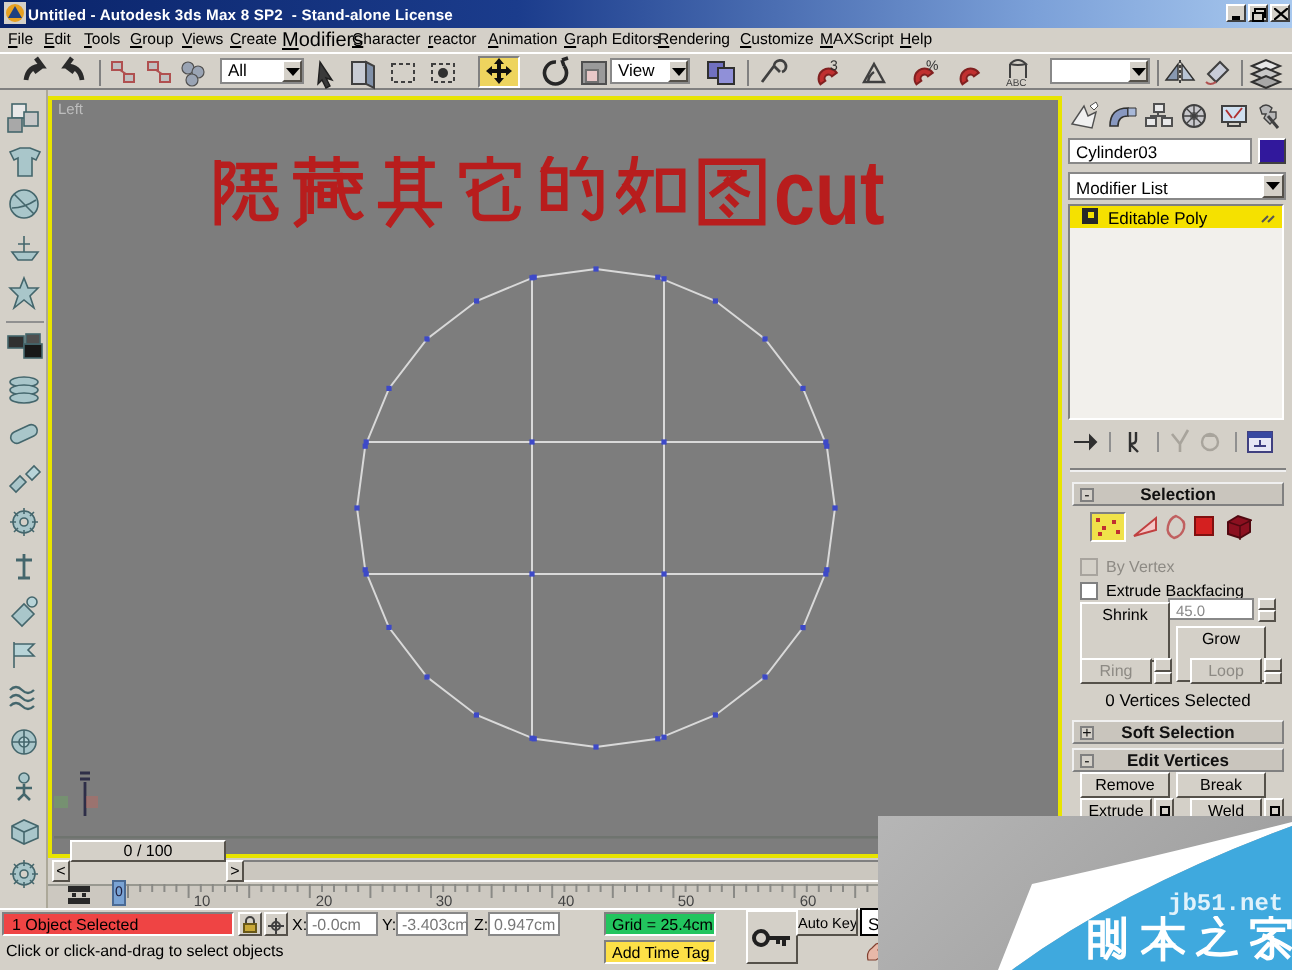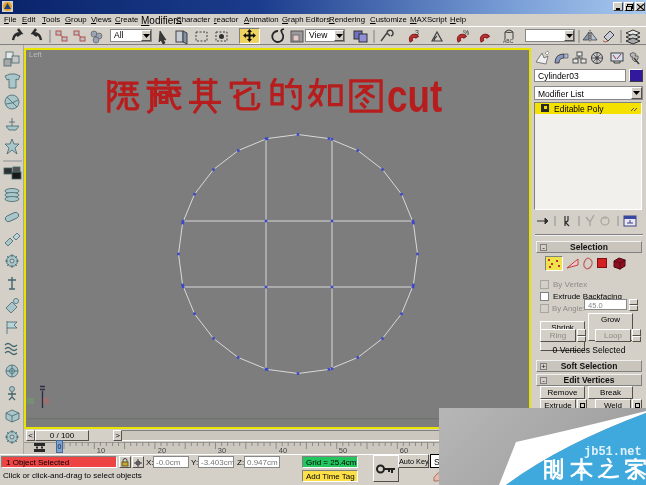--- a/index.html
+++ b/index.html
@@ -12,20 +12,21 @@
 .cbg{width:9px;height:9px;background:#d4d0c8;border:1px solid #a8a49e;display:inline-block}
 .roll{position:absolute;left:536px;width:106px;height:12px;background:#c9c5bd;border:1px solid #808080;border-top-color:#f0f0f0;border-left-color:#f0f0f0;font-size:8.5px;font-weight:bold;text-align:center;color:#111;line-height:11px}
 .rbox{position:absolute;left:3px;top:2px;width:7px;height:7px;border:1px solid #808080;background:#d4d0c8;font-size:8px;line-height:5px;text-align:center;font-weight:normal}
 </style></head><body>
 <div class="abs" style="left:0;top:0;width:646px;height:14px;background:linear-gradient(to right,#0a246a,#1b3c8c 40%,#7ba0d8 80%,#a8c8ee)">
     <svg class="abs" style="left:2px;top:1px" width="11" height="11" viewBox="0 0 11 11">
       <rect x="0" y="0" width="11" height="11" fill="#d4d0c8"></rect>
       <circle cx="5.5" cy="5.5" r="4.5" fill="#e8a020"></circle>
       <path d="M2,8 L5.5,2 L9,8 Z" fill="#204080"></path>
     </svg>
+    <span class="abs" style="left:14px;top:2.5px;font-size:7.6px;font-weight:bold;color:#fff;letter-spacing:.1px">Untitled - Autodesk 3ds Max 8 SP2&nbsp; - Stand-alone License</span>
     <div class="abs ras" style="left:613px;top:2px;width:10px;height:9px;background:#d4d0c8">
       <div class="abs" style="left:2px;top:5px;width:4px;height:2px;background:#000"></div>
     </div>
     <div class="abs ras" style="left:624px;top:2px;width:10px;height:9px;background:#d4d0c8">
       <svg class="abs" style="left:1px;top:1px" width="8" height="7">
         <rect x="1.5" y="0.5" width="5" height="4" fill="none" stroke="#000"></rect>
         <rect x="0.5" y="2.5" width="5" height="4" fill="#d4d0c8" stroke="#000"></rect>
       </svg>
     </div>
     <div class="abs ras" style="left:635px;top:2px;width:10px;height:9px;background:#d4d0c8">
@@ -399,21 +400,21 @@
 <div class="abs" style="left:540px;top:299px"><span class="cbg"></span><span class="gray" style="font-size:7.8px;position:relative;top:-2px;left:3px">By Angle:</span></div>
 <div class="abs fld sun" style="left:584px;top:299px;width:43px;height:11px;padding:1px 0 0 3px;color:#888;font-size:7.5px">45.0</div>
 <div class="abs" style="left:629px;top:299px;width:9px;height:12px">
     <div class="btn" style="height:6px"><svg width="4" height="2.5">
         <path d="M0,2.5 h4 l-2,-2.5 z" fill="#000"></path>
       </svg></div>
     <div class="btn" style="height:6px"><svg width="4" height="2.5">
         <path d="M0,0 h4 l-2,2.5 z" fill="#000"></path>
       </svg></div>
   </div>
-<div class="abs btn" style="left:540px;top:321px;width:45px;height:30px;line-height:12px">Shrink</div>
+<div class="abs btn" style="left:540px;top:301px;width:45px;height:30px;line-height:12px">Shrink</div>
 <div class="abs btn" style="left:588px;top:313px;width:45px;height:28px;line-height:12px">Grow</div>
 <div class="abs btn gray" style="left:540px;top:329px;width:36px;height:13px;line-height:12px;color:#8d8a84">Ring</div>
 <div class="abs" style="left:577px;top:329px;width:9px;height:13px">
     <div class="btn" style="height:6.5px"><svg width="4" height="2.5">
         <path d="M0,2.5 h4 l-2,-2.5 z" fill="#000"></path>
       </svg></div>
     <div class="btn" style="height:6.5px"><svg width="4" height="2.5">
         <path d="M0,0 h4 l-2,2.5 z" fill="#000"></path>
       </svg></div>
   </div>
@@ -435,21 +436,21 @@
 <div class="abs btn" style="left:577px;top:399px;width:10px;height:13px">
     <div style="width:5px;height:5px;border:1px solid #000;margin:3px auto 0"></div>
   </div>
 <div class="abs btn" style="left:595px;top:399px;width:36px;height:13px;line-height:12px">Weld</div>
 <div class="abs btn" style="left:632px;top:399px;width:10px;height:13px">
     <div style="width:5px;height:5px;border:1px solid #000;margin:3px auto 0"></div>
   </div>
 <div class="abs" style="left:24px;top:429px;width:622px;height:13px;background:#d4d0c8"></div>
 <div class="abs sun" style="left:121px;top:430px;width:380px;height:11px;background:#cbc7bf"></div>
 <div class="abs btn" style="left:26px;top:430px;width:9px;height:11px;line-height:10px;font-size:8px">&lt;</div>
-<div class="abs btn" style="left:35px;top:430px;width:54px;height:11px;line-height:10px;font-size:8px">0 / 100</div>
+<div class="abs btn" style="left:35px;top:420px;width:78px;height:11px;line-height:10px;font-size:8px">0 / 100</div>
 <div class="abs btn" style="left:113px;top:430px;width:9px;height:11px;line-height:10px;font-size:8px">&gt;</div>
 <div class="abs" style="left:24px;top:442px;width:622px;height:12px;background:#ccc8c0;border-top:1px solid #989890"></div>
 <svg class="abs" style="left:24px;top:442px" width="420" height="12" viewBox="24 0 420 12">
     <line x1="64.0" y1="0" x2="64.0" y2="7" stroke="#8a8a86" stroke-width="1"></line>
     <line x1="70.1" y1="0" x2="70.1" y2="4" stroke="#8a8a86" stroke-width="1"></line>
     <line x1="76.1" y1="0" x2="76.1" y2="4" stroke="#8a8a86" stroke-width="1"></line>
     <line x1="82.2" y1="0" x2="82.2" y2="4" stroke="#8a8a86" stroke-width="1"></line>
     <line x1="88.2" y1="0" x2="88.2" y2="4" stroke="#8a8a86" stroke-width="1"></line>
     <line x1="94.3" y1="0" x2="94.3" y2="7" stroke="#8a8a86" stroke-width="1"></line>
     <line x1="100.4" y1="0" x2="100.4" y2="4" stroke="#8a8a86" stroke-width="1"></line>

